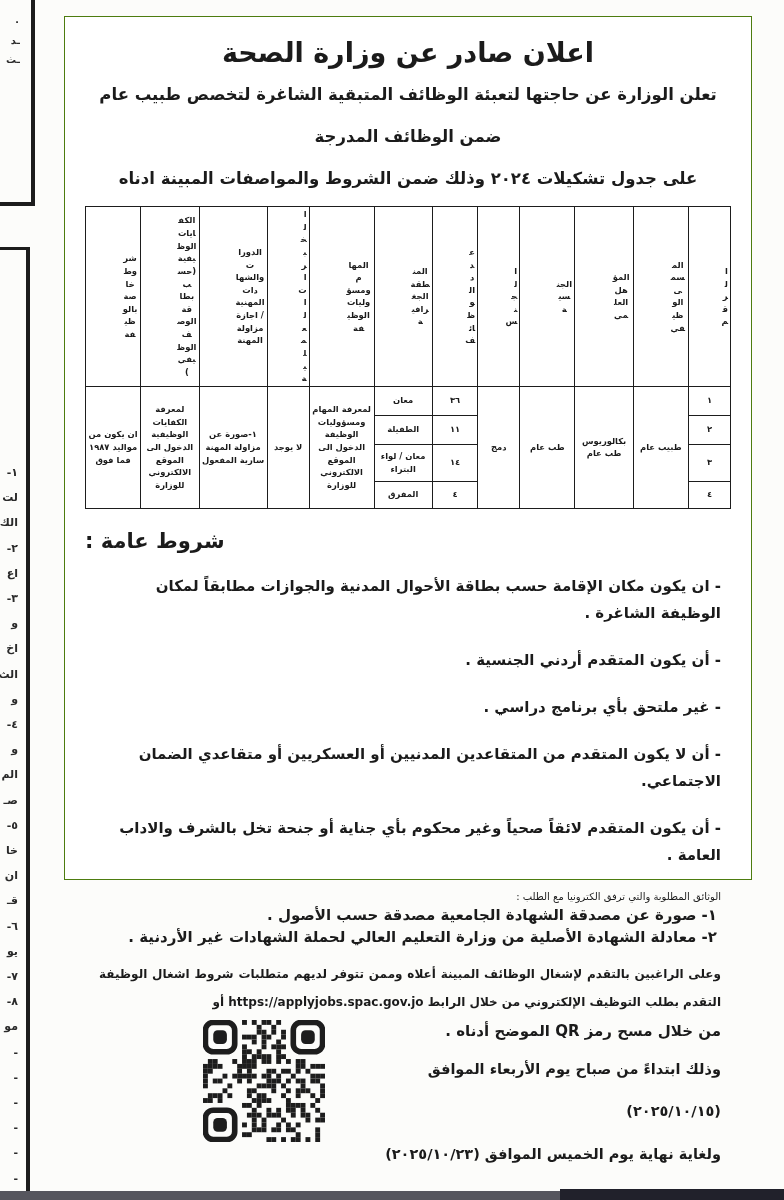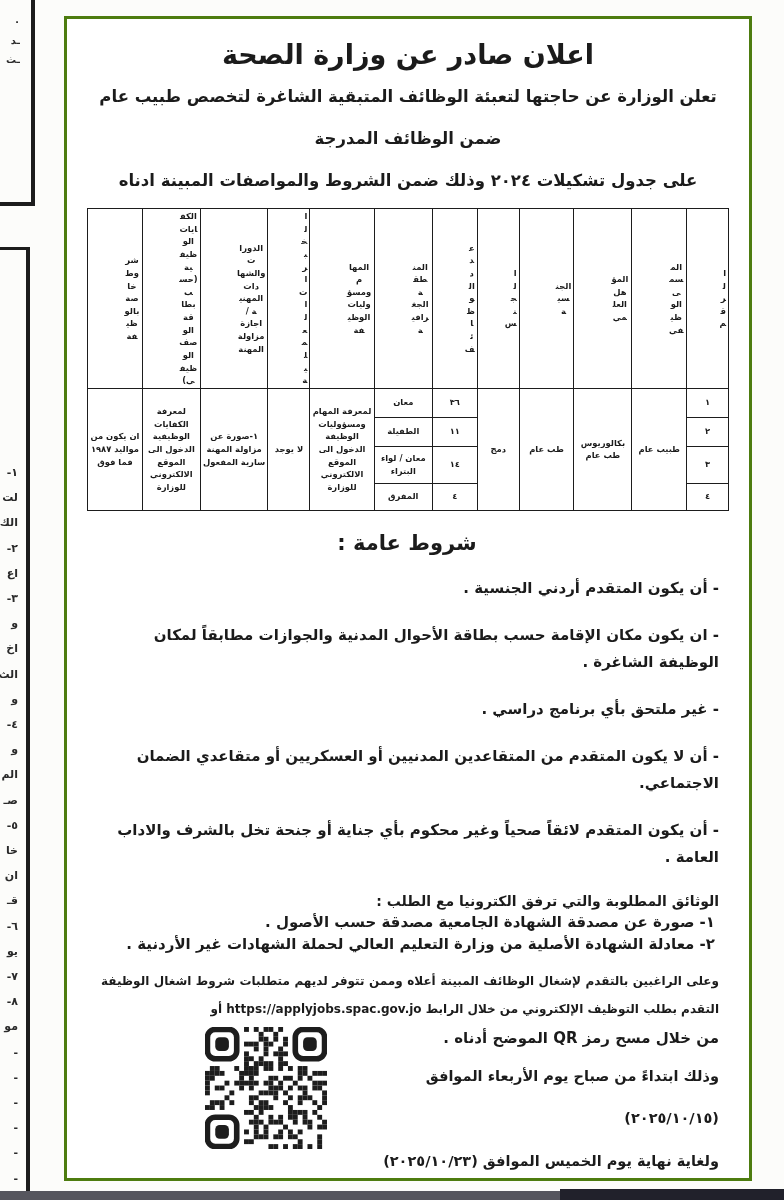--- a/index.html
+++ b/index.html
@@ -7,33 +7,33 @@
   .page{position:relative;width:784px;height:1200px;background:#fcfcfa;direction:rtl;}
 
   
   .lm-line{position:absolute;background:#1c1c1c;}
   .lm-frags-top{position:absolute;left:0;top:12px;width:20px;direction:rtl;}
   .lm-frags-top .frag{display:block;font-size:10px;font-weight:bold;line-height:19px;color:#2a2a2a;overflow:hidden;}
   .lm-frags-side{position:absolute;left:0;top:460px;width:18px;direction:rtl;}
   .lm-frags-side .frag{display:block;font-size:11px;font-weight:bold;line-height:25.2px;color:#2a2a2a;overflow:hidden;white-space:nowrap;}
 
   
-  .main-box{position:absolute;left:64px;top:16px;width:688px;height:1165px;background:#ffffff;border:3px solid #4d7c0f;box-sizing:border-box;padding:4px 20px 0 20px;}
+  .main-box{position:absolute;left:64px;top:16px;width:688px;height:864px;background:#ffffff;border:1px solid #4d7c0f;box-sizing:border-box;padding:4px 20px 0 20px;}
 
   .title{font-size:27px;font-weight:bold;text-align:center;margin:16px 0 6px 0;letter-spacing:-0.5px;}
   .subtitle{font-size:16.5px;font-weight:bold;text-align:center;line-height:2.55;margin:0 0 6px 0;}
 
   table.jobs{width:100%;border-collapse:collapse;table-layout:fixed;margin:4px 0 2px 0;}
   table.jobs th,table.jobs td{border:1.6px solid #1d1d1d;font-size:8.4px;font-weight:bold;text-align:center;vertical-align:middle;padding:1px 2px;line-height:1.5;word-wrap:break-word;}
   table.jobs thead th{height:70px;padding-left:36px;}
   tr.r1 td{height:26px;} tr.r2 td{height:26px;} tr.r3 td{height:34px;} tr.r4 td{height:24px;}
 
-  .section-heading{font-size:21px;font-weight:bold;text-align:center;margin:20px 2px 4px 0;}
+  .section-heading{font-size:21px;font-weight:bold;text-align:left;margin:20px 2px 4px 0;}
   .cond{font-size:15px;font-weight:bold;text-align:right;line-height:1.8;margin:20px 10px 0 14px;}
-  .doc-heading{font-size:14px;font-weight:bold;text-align:right;margin:22px 10px 0 14px;}
+  .doc-heading{font-size:10px;font-weight:normal;text-align:right;margin:22px 10px 0 14px;}
   .doc-item{font-size:15px;font-weight:bold;text-align:right;margin:4px 14px 0 14px;}
   .paragraph{font-size:12px;font-weight:bold;text-align:justify;text-align-last:right;line-height:2.35;margin:14px 10px 0 14px;direction:rtl;}
 
   .qr-row{display:flex;direction:rtl;margin:0 10px 0 14px;align-items:flex-start;}
   .qr-text{flex:1;}
   .qr-line{font-size:15px;font-weight:bold;text-align:right;line-height:2.1;}
   .date-line{font-size:14.5px;font-weight:bold;text-align:right;line-height:2.95;}
   .qr-wrap{width:122px;height:122px;margin:4px 12px 0 104px;flex:none;}
   .qr-wrap svg{width:122px;height:122px;display:block;}
 
@@ -157,22 +157,22 @@
           <td>٤</td>
           <td>٤</td>
           <td>المفرق</td>
         </tr>
       </tbody>
     </table>
 
     <div class="section-heading">شروط عامة :</div>
 
     <div>
+        <div class="cond">- ان يكون مكان الإقامة حسب بطاقة الأحوال المدنية والجوازات مطابقاً لمكان الوظيفة الشاغرة .</div>
         <div class="cond">- أن يكون المتقدم أردني الجنسية .</div>
-        <div class="cond">- ان يكون مكان الإقامة حسب بطاقة الأحوال المدنية والجوازات مطابقاً لمكان الوظيفة الشاغرة .</div>
         <div class="cond">- غير ملتحق بأي برنامج دراسي .</div>
         <div class="cond">- أن لا يكون المتقدم من المتقاعدين المدنيين أو العسكريين أو متقاعدي الضمان الاجتماعي.</div>
         <div class="cond">- أن يكون المتقدم لائقاً صحياً وغير محكوم بأي جناية أو جنحة تخل بالشرف والاداب العامة .</div>
       </div>
 
     <div class="doc-heading">الوثائق المطلوبة والتي ترفق الكترونيا مع الطلب :</div>
 
     <div>
         <div class="doc-item">١- صورة عن مصدقة الشهادة الجامعية مصدقة حسب الأصول .</div>
         <div class="doc-item">٢- معادلة الشهادة الأصلية من وزارة التعليم العالي لحملة الشهادات غير الأردنية .</div>

